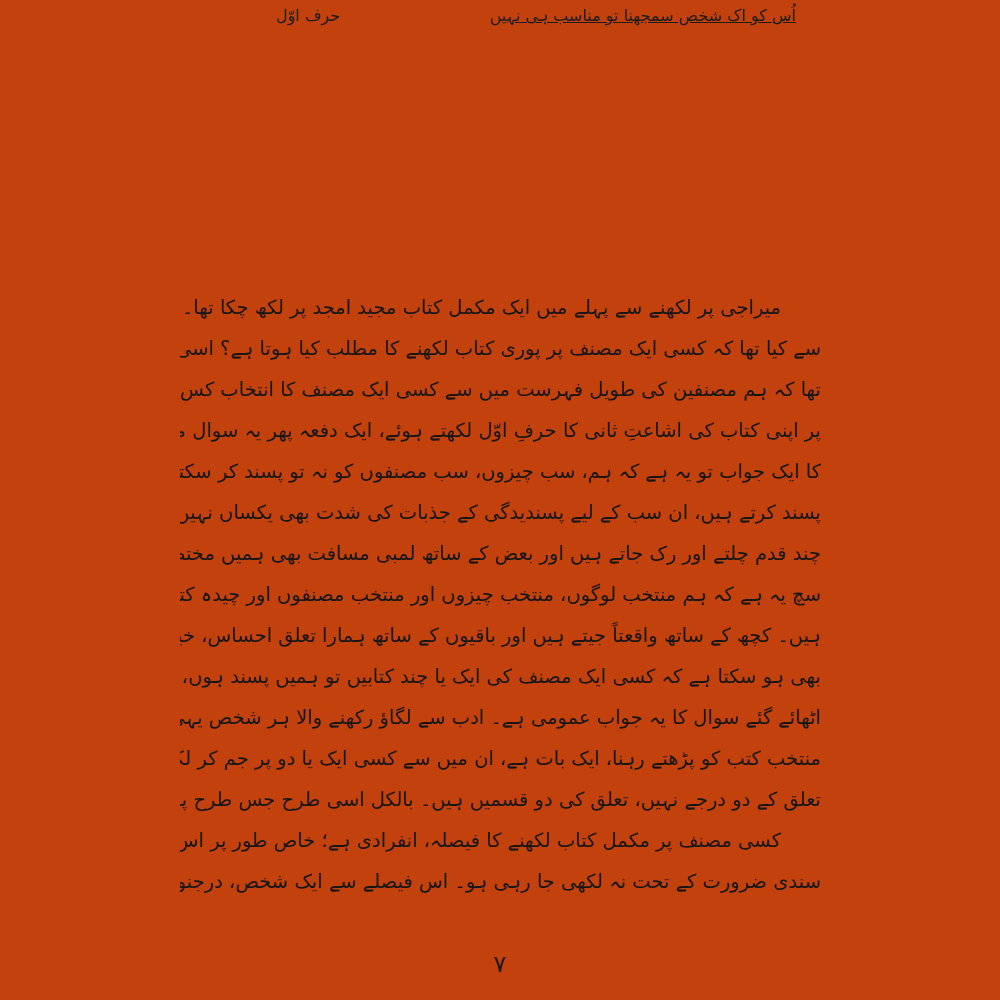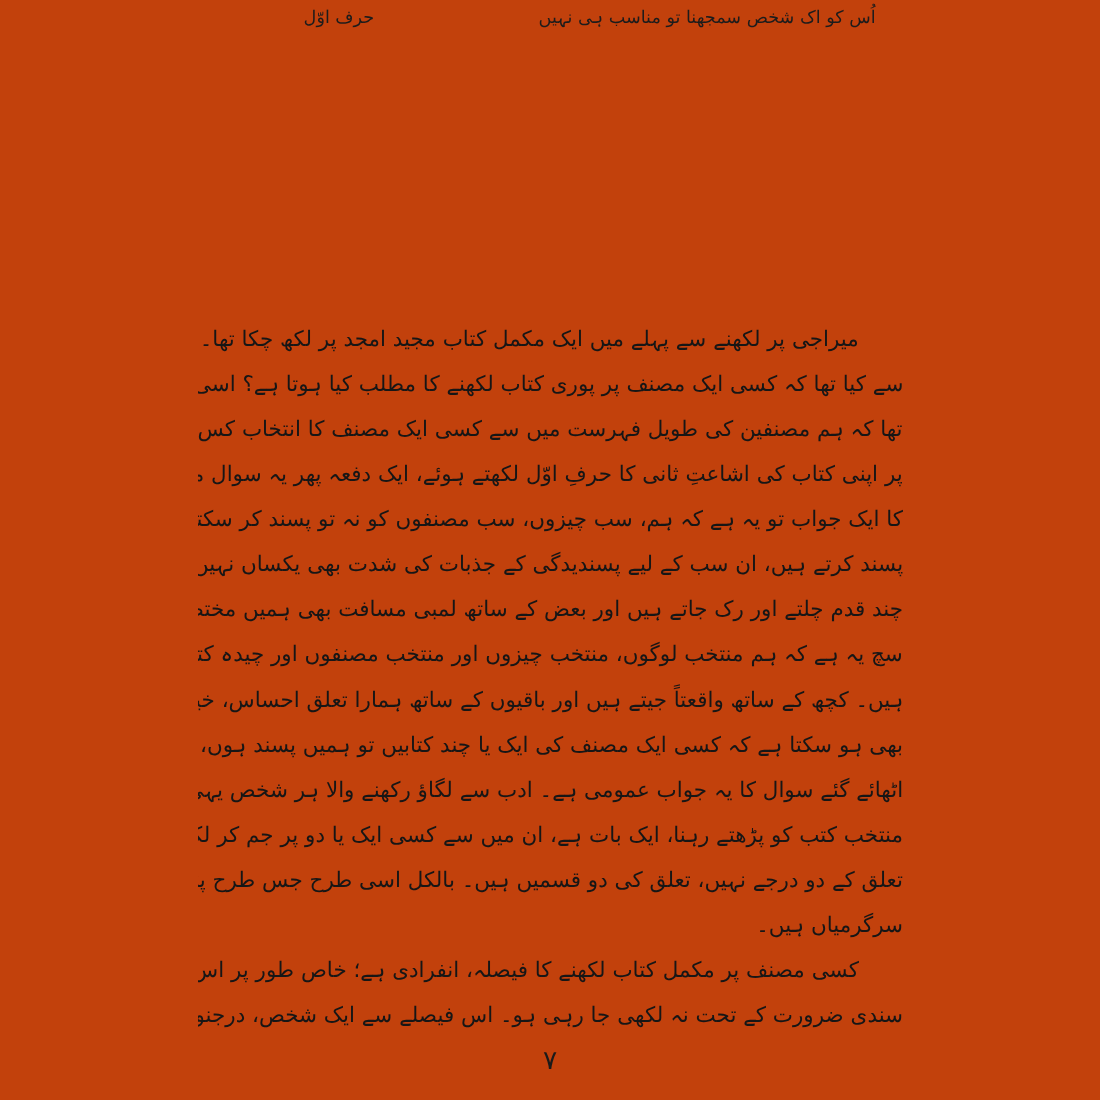--- a/index.html
+++ b/index.html
@@ -19,21 +19,21 @@
   }
   .running-head {
     position: absolute;
     top: 6px;
     font-size: 16px;
     color: #1c1c1c;
     white-space: nowrap;
     direction: rtl;
   }
   .running-head.chapter { left: 276px; }
-  .running-head.book  { left: 600px; width: 196px; text-align: right; }
+  .running-head.book  { left: 600px; width: 196px; text-align: right; text-decoration: underline; }
   .chapter-title {
     position: absolute;
     top: 172px;
     left: 0;
     width: 100%;
     text-align: center;
     font-size: 52px;
     font-weight: bold;
     letter-spacing: 1px;
     color: #111111;
@@ -87,20 +87,19 @@
       <div class="line">پر اپنی کتاب کی اشاعتِ ثانی کا حرفِ اوّل لکھتے ہوئے، ایک دفعہ پھر یہ سوال میرے سامنے ہے۔ اس سوال</div>
       <div class="line">کا ایک جواب تو یہ ہے کہ ہم، سب چیزوں، سب مصنفوں کو نہ تو پسند کر سکتے ہیں، نہ ان پر لکھ سکتے ہیں اور جنہیں</div>
       <div class="line">پسند کرتے ہیں، ان سب کے لیے پسندیدگی کے جذبات کی شدت بھی یکساں نہیں رکھتے۔ کچھ کے ساتھ ہم</div>
       <div class="line">چند قدم چلتے اور رک جاتے ہیں اور بعض کے ساتھ لمبی مسافت بھی ہمیں مختصر محسوس ہوتی ہے۔ ہماری زندگی کا</div>
       <div class="line">سچ یہ ہے کہ ہم منتخب لوگوں، منتخب چیزوں اور منتخب مصنفوں اور چیدہ کتب کی رفاقت میں زندگی بسر کرتے</div>
       <div class="line">ہیں۔ کچھ کے ساتھ واقعتاً جیتے ہیں اور باقیوں کے ساتھ ہمارا تعلق احساس، خیال اور یادداشت کا ہوتا ہے۔ یہ</div>
       <div class="line">بھی ہو سکتا ہے کہ کسی ایک مصنف کی ایک یا چند کتابیں تو ہمیں پسند ہوں، باقی نہیں۔ مجھے احساس ہے کہ اوپر</div>
       <div class="line">اٹھائے گئے سوال کا یہ جواب عمومی ہے۔ ادب سے لگاؤ رکھنے والا ہر شخص یہی کرتا ہے۔ تاہم منتخب مصنفوں یا</div>
       <div class="line">منتخب کتب کو پڑھتے رہنا، ایک بات ہے، ان میں سے کسی ایک یا دو پر جم کر لکھنا دوسری بات ہے۔ یہ ایک ہی</div>
       <div class="line">تعلق کے دو درجے نہیں، تعلق کی دو قسمیں ہیں۔ بالکل اسی طرح جس طرح پڑھنا اور لکھنا، دو الگ قسم کی</div>
-      <div class="line last">سرگرمیاں ہیں۔</div>
       <div class="line indent">کسی مصنف پر مکمل کتاب لکھنے کا فیصلہ، انفرادی ہے؛ خاص طور پر اس وقت جب کوئی کتاب کسی</div>
       <div class="line">سندی ضرورت کے تحت نہ لکھی جا رہی ہو۔ اس فیصلے سے ایک شخص، درجنوں مصنفوں میں اپنے پسندیدہ --- یا</div>
     </div>
 
   <div class="page-number">۷</div>
 
 </div>
 
 </body></html>

